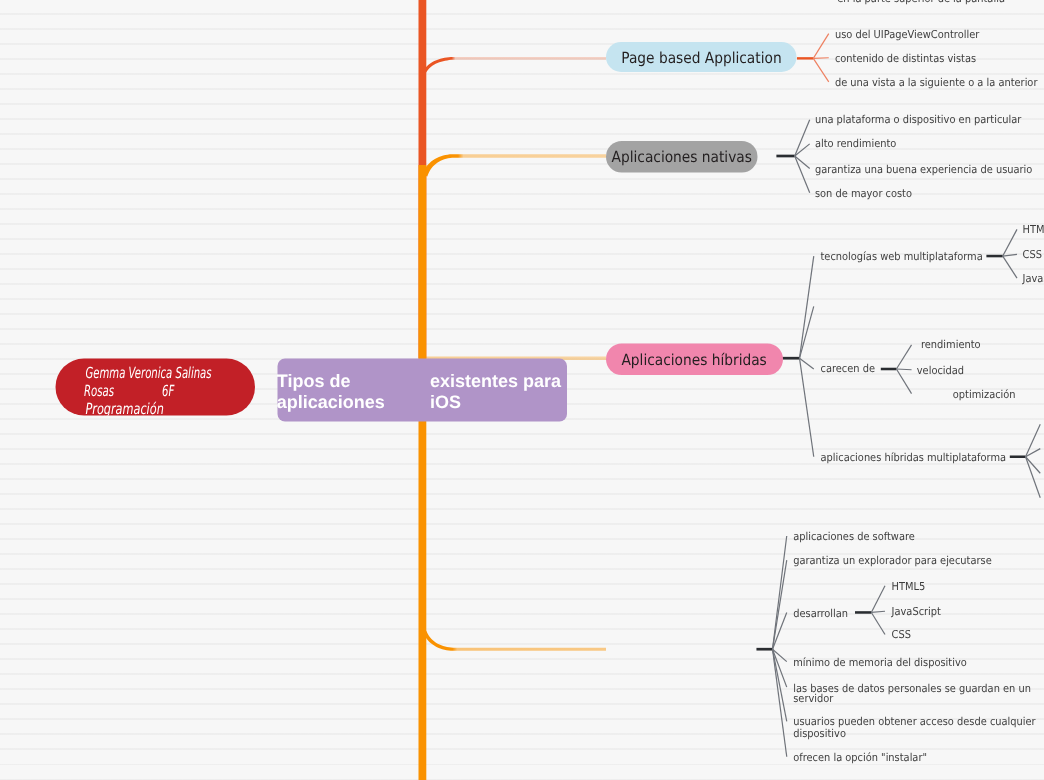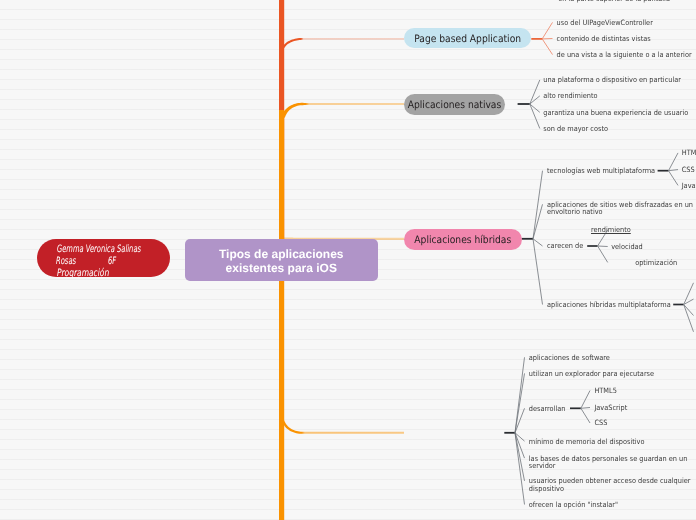--- a/index.html
+++ b/index.html
@@ -10,21 +10,21 @@
 #stage{position:relative;width:696px;height:520px;overflow:hidden;background:#f7f7f7;}
 #paper{position:absolute;left:0;top:0;width:696px;height:520px;
   background-image:repeating-linear-gradient(to bottom,
      rgba(0,0,0,0) 0, rgba(0,0,0,0) 9px,
      rgba(0,0,0,0.035) 9px, rgba(0,0,0,0.035) 10px);}
 #links{position:absolute;left:0;top:0;width:696px;height:520px;overflow:visible;}
 .node{position:absolute;box-sizing:border-box;display:flex;align-items:center;
   justify-content:center;text-align:center;white-space:nowrap;border-radius:999px;
   font-size:10.2px;line-height:11px;letter-spacing:0px;}
 .node>span{display:block;transform:translateY(1.3px);}
-#central{position:absolute;box-sizing:border-box;display:flex;flex-direction:column;
+#central{position:absolute;box-sizing:border-box;display:flex;flex-direction:row;
   align-items:center;justify-content:center;border-radius:5px;
   font-family:"Liberation Sans",sans-serif;font-weight:bold;font-size:12px;
   color:#fff;line-height:14.2px;padding-top:2.4px;}
 #author{position:absolute;box-sizing:border-box;border-radius:999px;color:#fff;
   font-family:"DejaVu Sans Condensed","DejaVu Sans",sans-serif;font-size:10.2px;
   font-style:italic;line-height:10.2px;overflow:hidden;}
 #author .ln{position:absolute;white-space:nowrap;transform-origin:0 0;}
 .leaf{position:absolute;font-size:7.3px;line-height:7.5px;color:#3d3d3d;
   font-family:"DejaVu Sans Condensed","DejaVu Sans",sans-serif;white-space:nowrap;}
 </style>
@@ -133,35 +133,31 @@
     </div>
     <div class="leaf" style="left: 543.3px; top: 124.9px;">
       <div>son de mayor costo</div>
     </div>
     <div class="node" style="left: 404px; top: 228.8px; width: 117.5px; height: 20.8px; background: rgb(241, 134, 173); color: rgb(35, 31, 32);">
       <span>Aplicaciones híbridas</span>
     </div>
     <div class="leaf" style="left: 547px; top: 167.1px;">
       <div>tecnologías web multiplataforma</div>
     </div>
-    <div class="leaf" style="left: 547px; top: 200.7px;">
-      <div>aplicaciones de sitios web disfrazadas en un</div>
-      <div>envoltorio nativo</div>
-    </div>
     <div class="leaf" style="left: 547px; top: 242.4px;">
       <div>carecen de</div>
     </div>
     <div class="leaf" style="left: 547px; top: 300.9px;">
       <div>aplicaciones híbridas multiplataforma</div>
     </div>
     <div class="leaf" style="left: 528.8px; top: 353.7px;">
       <div>aplicaciones de software</div>
     </div>
     <div class="leaf" style="left: 528.8px; top: 369.8px;">
-      <div>utilizan un explorador para ejecutarse</div>
+      <div>garantiza un explorador para ejecutarse</div>
     </div>
     <div class="leaf" style="left: 528.8px; top: 404.7px;">
       <div>desarrollan</div>
     </div>
     <div class="leaf" style="left: 528.8px; top: 437.5px;">
       <div>mínimo de memoria del dispositivo</div>
     </div>
     <div class="leaf" style="left: 528.8px; top: 454.5px;">
       <div>las bases de datos personales se guardan en un</div>
       <div>servidor</div>
@@ -175,21 +171,21 @@
     </div>
     <div class="leaf" style="left: 681.7px; top: 149.3px;">
       <div>HTML5</div>
     </div>
     <div class="leaf" style="left: 681.7px; top: 166px;">
       <div>CSS</div>
     </div>
     <div class="leaf" style="left: 681.7px; top: 181.8px;">
       <div>JavaScript</div>
     </div>
-    <div class="leaf" style="left: 591px; top: 226.3px; text-decoration: underline;">
+    <div class="leaf" style="left: 614px; top: 226.3px;">
       <div>rendimiento</div>
     </div>
     <div class="leaf" style="left: 611.2px; top: 242.9px;">
       <div>velocidad</div>
     </div>
     <div class="leaf" style="left: 611.2px; top: 258.8px; margin-left: 24px;">
       <div>optimización</div>
     </div>
     <div class="leaf" style="left: 594.4px; top: 386.9px;">
       <div>HTML5</div>

